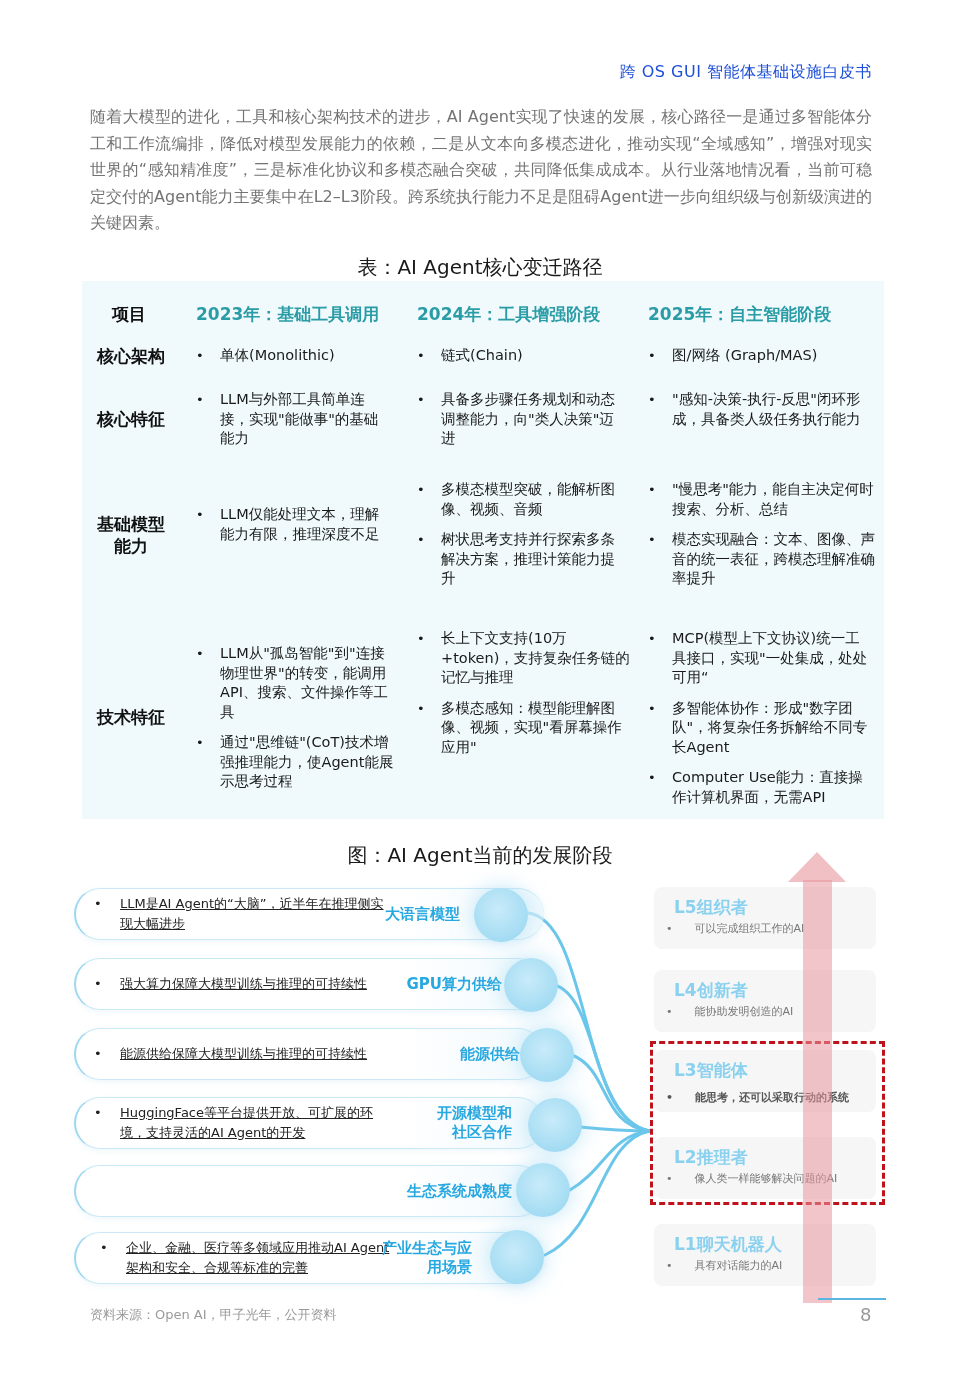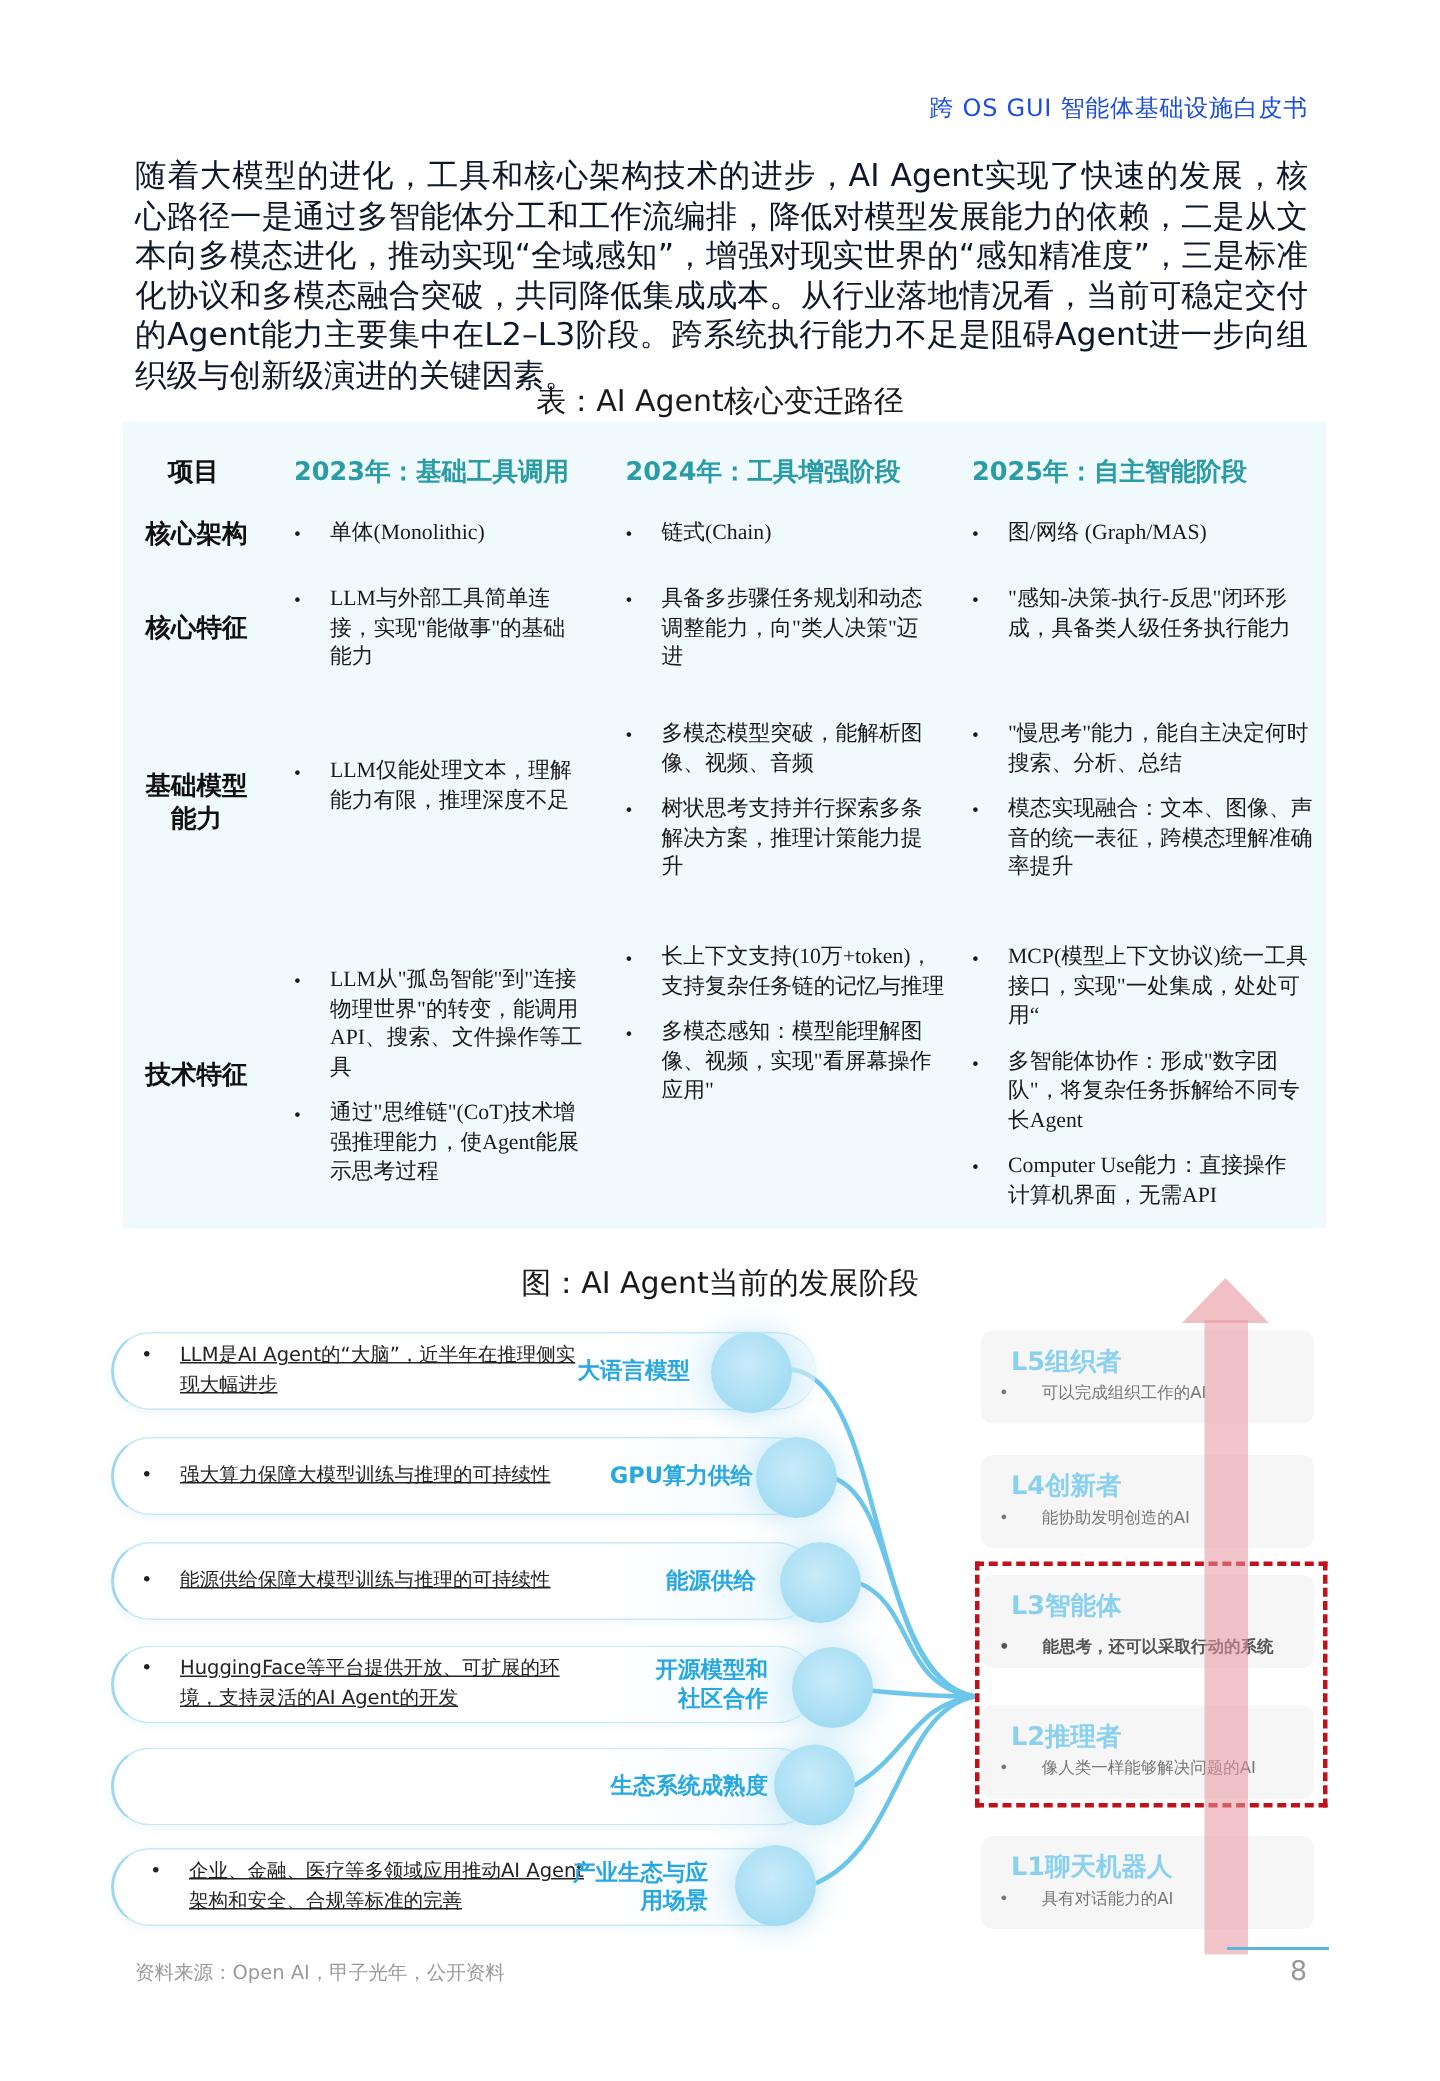--- a/index.html
+++ b/index.html
@@ -6,21 +6,21 @@
   html, body { width: 960px; height: 1387px; background: #ffffff; overflow: hidden; }
   body { position: relative; font-family: "DejaVu Sans", "Liberation Sans", sans-serif; color: #1a1a1a; }
 
   .header-title {
     position: absolute; right: 88px; top: 62px;
     font-size: 16px; color: #1d4ed8; letter-spacing: 0.5px;
   }
 
   .intro {
     position: absolute; left: 90px; top: 104px; width: 782px;
-    font-size: 21px; line-height: 26.5px; color: #0f172a;
+    font-size: 16px; line-height: 26.5px; color: #737373;
     text-align: justify;
   }
 
   .caption {
     position: absolute; left: 0; width: 960px; text-align: center;
     font-size: 20px; color: #1a1a1a;
   }
   .caption.table-cap { top: 254px; }
   .caption.fig-cap { top: 842px; }
 
@@ -33,21 +33,21 @@
   }
   .col-head.item { color: #111; left: 30px; }
   .row-label {
     position: absolute; left: 0; width: 98px; text-align: center;
     font-size: 17px; font-weight: bold; color: #111; line-height: 22px;
   }
   .cell {
     position: absolute; font-size: 14.5px; line-height: 19.5px; color: #1a1a1a;
   }
   .cell ul { list-style: none; }
-  .cell li { position: relative; padding-left: 26px; margin-bottom: 11px; font-family: Liberation Serif, serif; }
+  .cell li { position: relative; padding-left: 26px; margin-bottom: 11px; }
   .cell li::before {
     content: "•"; position: absolute; left: 2px; top: 0; font-size: 13px;
   }
 
   
   .pill {
     position: absolute; left: 74px; width: 470px; height: 52px;
     border-radius: 28px;
     background: linear-gradient(90deg, #ffffff 0%, #ffffff 70%, rgba(230,245,252,0.6) 100%);
     border-left: 2px solid #9fd7ef;
@@ -225,21 +225,21 @@
 <div class="bubble" style="left:474px;top:888px"></div>
 
 <div class="pill" style="top:958px">
   <div class="pill-text" style="width:300px">强大算力保障大模型训练与推理的可持续性</div>
   <div class="pill-label" style="right:42px">GPU算力供给</div>
 </div>
 <div class="bubble" style="left:504px;top:958px"></div>
 
 <div class="pill" style="top:1028px">
   <div class="pill-text" style="width:300px">能源供给保障大模型训练与推理的可持续性</div>
-  <div class="pill-label" style="right:40px">能源供给</div>
+  <div class="pill-label" style="right:24px">能源供给</div>
 </div>
 <div class="bubble" style="left:520px;top:1028px"></div>
 
 <div class="pill" style="top:1097px">
   <div class="pill-text">HuggingFace等平台提供开放、可扩展的环境，支持灵活的AI Agent的开发</div>
   <div class="pill-label" style="right:32px">
     <div>开源模型和</div>
     <div>社区合作</div>
   </div>
 </div>

